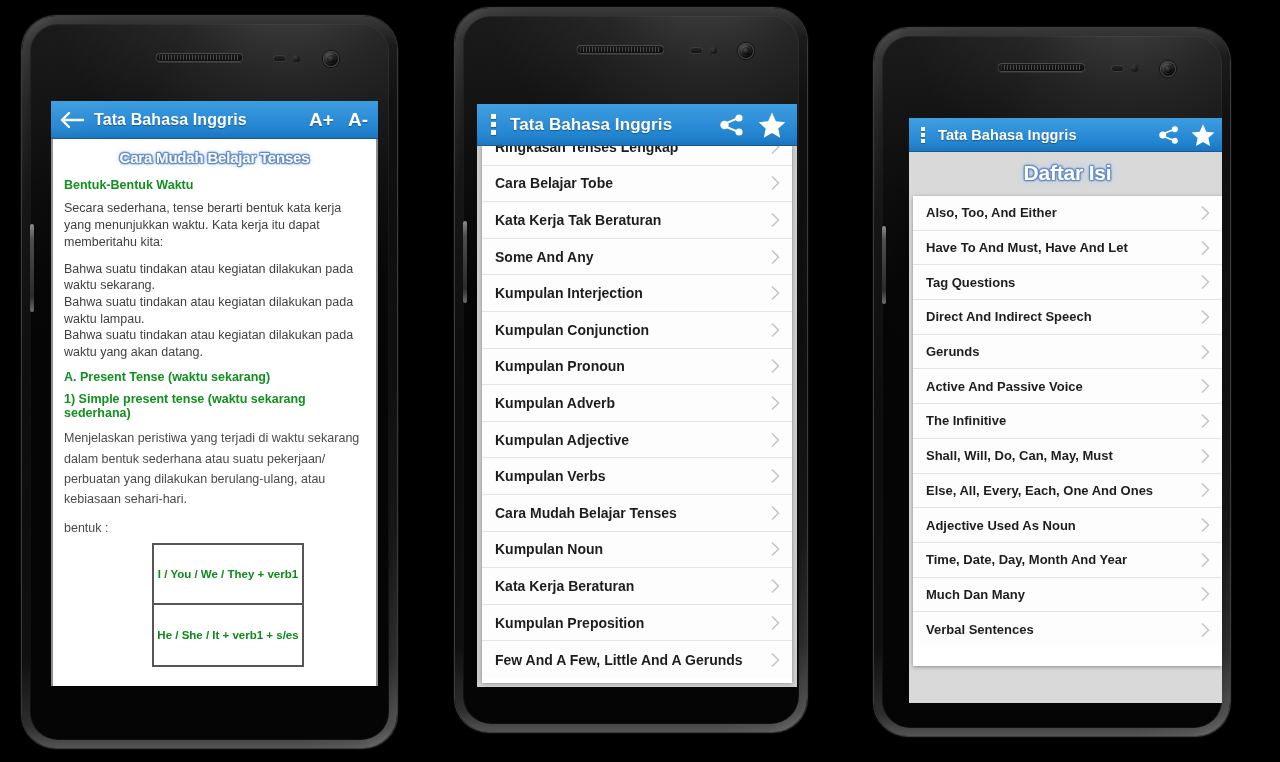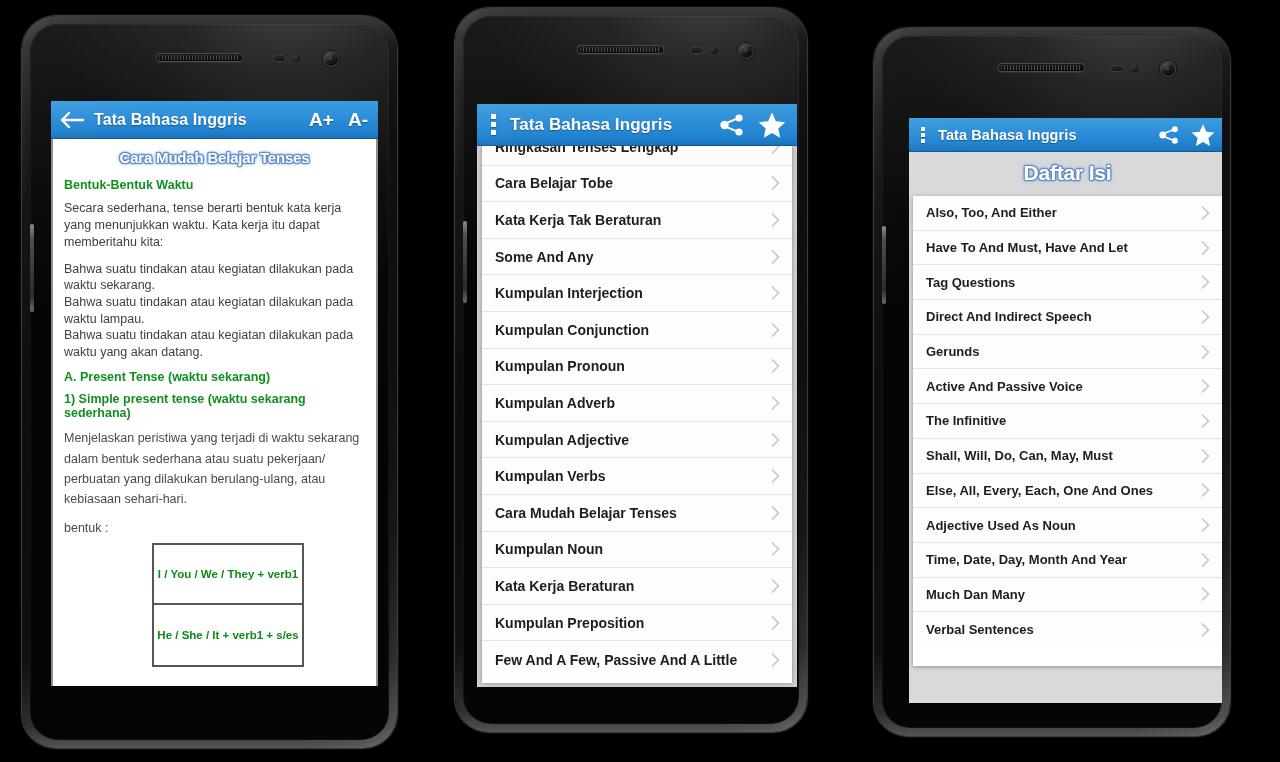--- a/index.html
+++ b/index.html
@@ -505,21 +505,21 @@
                     <path d="M1.5 1 L7.5 7 L1.5 13" fill="none" stroke="#9a9a9a" stroke-width="1.7" stroke-linecap="round" stroke-linejoin="round"></path>
                   </svg>
                 </div>
                 <div class="row">
                   <div class="row-label">Kumpulan Preposition</div>
                   <svg class="chev" viewBox="0 0 9 14">
                     <path d="M1.5 1 L7.5 7 L1.5 13" fill="none" stroke="#9a9a9a" stroke-width="1.7" stroke-linecap="round" stroke-linejoin="round"></path>
                   </svg>
                 </div>
                 <div class="row">
-                  <div class="row-label">Few And A Few, Passive And A Little</div>
+                  <div class="row-label">Few And A Few, Little And A Gerunds</div>
                   <svg class="chev" viewBox="0 0 9 14">
                     <path d="M1.5 1 L7.5 7 L1.5 13" fill="none" stroke="#9a9a9a" stroke-width="1.7" stroke-linecap="round" stroke-linejoin="round"></path>
                   </svg>
                 </div>
               </div>
           </div>
         </div>
       </div>
 
       <div class="side-btn" style="left:0px; top:205px; height:82px;"></div>

